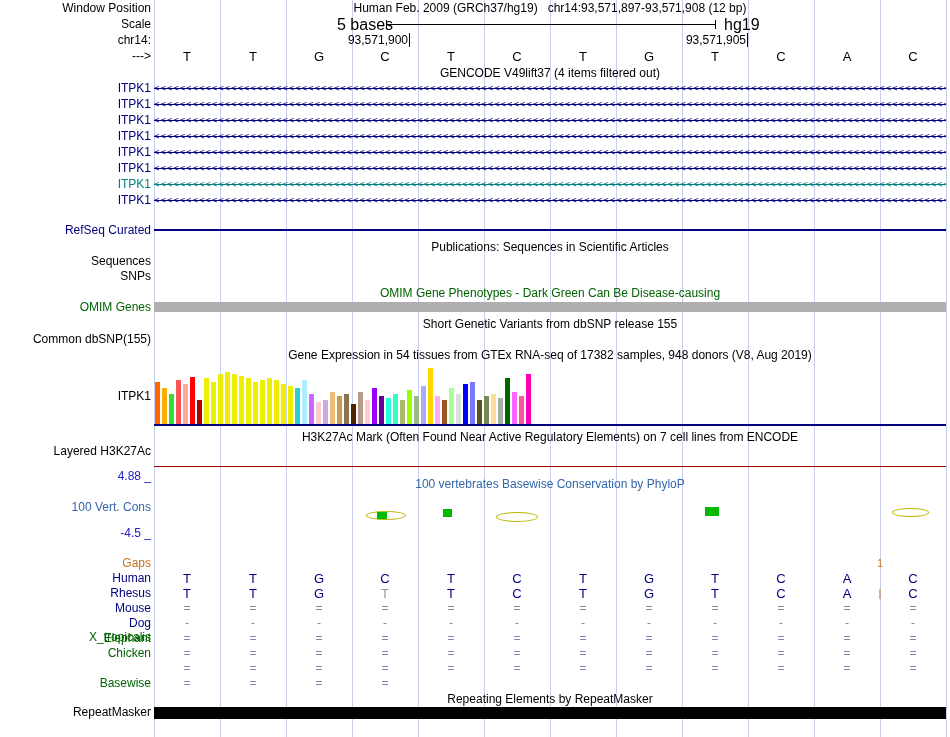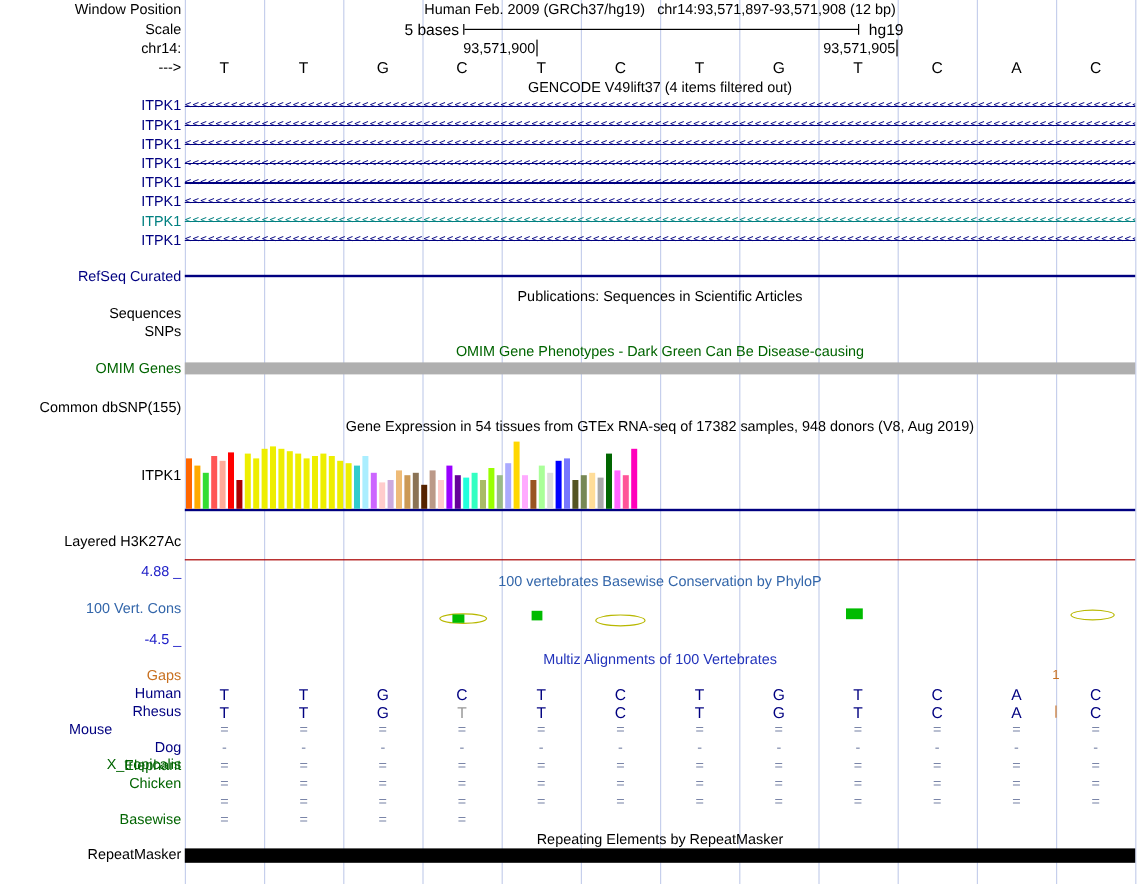--- a/index.html
+++ b/index.html
@@ -24,21 +24,21 @@
   .pmark-ellipse { border:1px solid var(--cons-olive); border-radius:50%; }
   .bins { position:absolute; width:12px; text-align:center; font-size:11px; line-height:15px; }
   .navy  { color:var(--navy);padding-left:48px; }
   .dgreen{ color:var(--dark-green); }
   .lblue { color:var(--label-blue); }
   .pblue { color:var(--phylop-blue); }
   .mblue { color:var(--multiz-blue); }
   .pre   { white-space:pre; }
   .scalebar { position:absolute; top:20px; left:386px; width:330px; height:9px; border-left:1px solid #000; border-right:1px solid #000; }
   .scalebar-line { margin-top:4px; border-top:1px solid #000; }
-  .smalltxt { position:absolute; font-size:13px; line-height:15px; white-space:nowrap; color:#000; }
+  .smalltxt { position:absolute; font-size:16px; line-height:15px; white-space:nowrap; color:#000; }
 </style>
 </head>
 <body>
 
 <div id="screen">
 
   <div class="llabel" style="top:1px">Window Position</div>
   <div class="ctitle pre" style="top:1px">Human Feb. 2009 (GRCh37/hg19)   chr14:93,571,897-93,571,908 (12 bp)</div>
 
   <div class="llabel" style="top:17px">Scale</div>
@@ -57,54 +57,55 @@
   <div class="hline" style="top:229px;height:2px;background:var(--navy)"></div>
 
   <div class="ctitle" style="top:240px">Publications: Sequences in Scientific Articles</div>
   <div class="llabel" style="top:254px">Sequences</div>
   <div class="llabel" style="top:269px">SNPs</div>
 
   <div class="ctitle dgreen" style="top:286px">OMIM Gene Phenotypes - Dark Green Can Be Disease-causing</div>
   <div class="llabel dgreen" style="top:300px">OMIM Genes</div>
   <div class="hline" style="top:302px;height:10px;background:var(--omim-gray)"></div>
 
+  <div class="ctitle" style="top:317px">Short Genetic Variants from dbSNP release 155</div>
   <div class="llabel" style="top:332px">Common dbSNP(155)</div>
 
   <div class="ctitle" style="top:348px">Gene Expression in 54 tissues from GTEx RNA-seq of 17382 samples, 948 donors (V8, Aug 2019)</div>
   <div class="llabel" style="top:389px">ITPK1</div>
   <div class="hline" style="top:424px;height:2px;background:var(--navy)"></div>
 
+  <div class="ctitle" style="top:430px">H3K27Ac Mark (Often Found Near Active Regulatory Elements) on 7 cell lines from ENCODE</div>
   <div class="llabel" style="top:444px">Layered H3K27Ac</div>
   <div class="hline" style="top:466px;height:1px;background:var(--h3k-red)"></div>
 
   <div class="llabel lblue" style="top:469px">4.88 _</div>
   <div class="ctitle pblue" style="top:477px">100 vertebrates Basewise Conservation by PhyloP</div>
   <div class="llabel pblue" style="top:500px">100 Vert. Cons</div>
   <div class="llabel lblue" style="top:526px">-4.5 _</div>
 
-  <div class="ctitle mblue" style="top:542px">Multiz Alignments of 100 Vertebrates</div>
 
   <div class="ctitle" style="top:692px">Repeating Elements by RepeatMasker</div>
   <div class="llabel" style="top:705px">RepeatMasker</div>
   <div class="hline" style="top:707px;height:12px;background:#000"></div>
 
 <div class="gridline" style="left: 154px;"></div>
     <div class="gridline" style="left: 220px;"></div>
     <div class="gridline" style="left: 286px;"></div>
     <div class="gridline" style="left: 352px;"></div>
     <div class="gridline" style="left: 418px;"></div>
     <div class="gridline" style="left: 484px;"></div>
     <div class="gridline" style="left: 550px;"></div>
     <div class="gridline" style="left: 616px;"></div>
     <div class="gridline" style="left: 682px;"></div>
     <div class="gridline" style="left: 748px;"></div>
     <div class="gridline" style="left: 814px;"></div>
     <div class="gridline" style="left: 880px;"></div>
     <div class="gridline" style="left: 946px;"></div>
-    <div class="rtick" style="right: 502px;">93,571,900</div>
+    <div class="rtick" style="right: 540px;">93,571,900</div>
     <div class="rtick" style="right: 202px;">93,571,905</div>
     <div class="bcell seqcell" style="left: 154px; top: 49px;">T</div>
     <div class="bcell seqcell" style="left: 220px; top: 49px;">T</div>
     <div class="bcell seqcell" style="left: 286px; top: 49px;">G</div>
     <div class="bcell seqcell" style="left: 352px; top: 49px;">C</div>
     <div class="bcell seqcell" style="left: 418px; top: 49px;">T</div>
     <div class="bcell seqcell" style="left: 484px; top: 49px;">C</div>
     <div class="bcell seqcell" style="left: 550px; top: 49px;">T</div>
     <div class="bcell seqcell" style="left: 616px; top: 49px;">G</div>
     <div class="bcell seqcell" style="left: 682px; top: 49px;">T</div>
@@ -211,21 +212,21 @@
     <div class="bcell alncell" style="left: 352px; top: 586px; color: rgb(153, 153, 153);">T</div>
     <div class="bcell alncell" style="left: 418px; top: 586px; color: rgb(0, 0, 128);">T</div>
     <div class="bcell alncell" style="left: 484px; top: 586px; color: rgb(0, 0, 128);">C</div>
     <div class="bcell alncell" style="left: 550px; top: 586px; color: rgb(0, 0, 128);">T</div>
     <div class="bcell alncell" style="left: 616px; top: 586px; color: rgb(0, 0, 128);">G</div>
     <div class="bcell alncell" style="left: 682px; top: 586px; color: rgb(0, 0, 128);">T</div>
     <div class="bcell alncell" style="left: 748px; top: 586px; color: rgb(0, 0, 128);">C</div>
     <div class="bcell alncell" style="left: 814px; top: 586px; color: rgb(0, 0, 128);">A</div>
     <div class="bcell alncell" style="left: 880px; top: 586px; color: rgb(0, 0, 128);">C</div>
     <div class="bins" style="left: 874px; top: 586px; color: rgb(200, 112, 32);">|</div>
-    <div class="llabel" style="top: 601px; color: rgb(0, 0, 128); text-align: center;">Mouse</div>
+    <div class="llabel" style="top: 601px; color: rgb(0, 0, 128);">Mouse</div>
     <div class="bcell alncell" style="left: 154px; top: 601px; color: rgb(122, 133, 168); font-size: 12px;">=</div>
     <div class="bcell alncell" style="left: 220px; top: 601px; color: rgb(122, 133, 168); font-size: 12px;">=</div>
     <div class="bcell alncell" style="left: 286px; top: 601px; color: rgb(122, 133, 168); font-size: 12px;">=</div>
     <div class="bcell alncell" style="left: 352px; top: 601px; color: rgb(122, 133, 168); font-size: 12px;">=</div>
     <div class="bcell alncell" style="left: 418px; top: 601px; color: rgb(122, 133, 168); font-size: 12px;">=</div>
     <div class="bcell alncell" style="left: 484px; top: 601px; color: rgb(122, 133, 168); font-size: 12px;">=</div>
     <div class="bcell alncell" style="left: 550px; top: 601px; color: rgb(122, 133, 168); font-size: 12px;">=</div>
     <div class="bcell alncell" style="left: 616px; top: 601px; color: rgb(122, 133, 168); font-size: 12px;">=</div>
     <div class="bcell alncell" style="left: 682px; top: 601px; color: rgb(122, 133, 168); font-size: 12px;">=</div>
     <div class="bcell alncell" style="left: 748px; top: 601px; color: rgb(122, 133, 168); font-size: 12px;">=</div>

